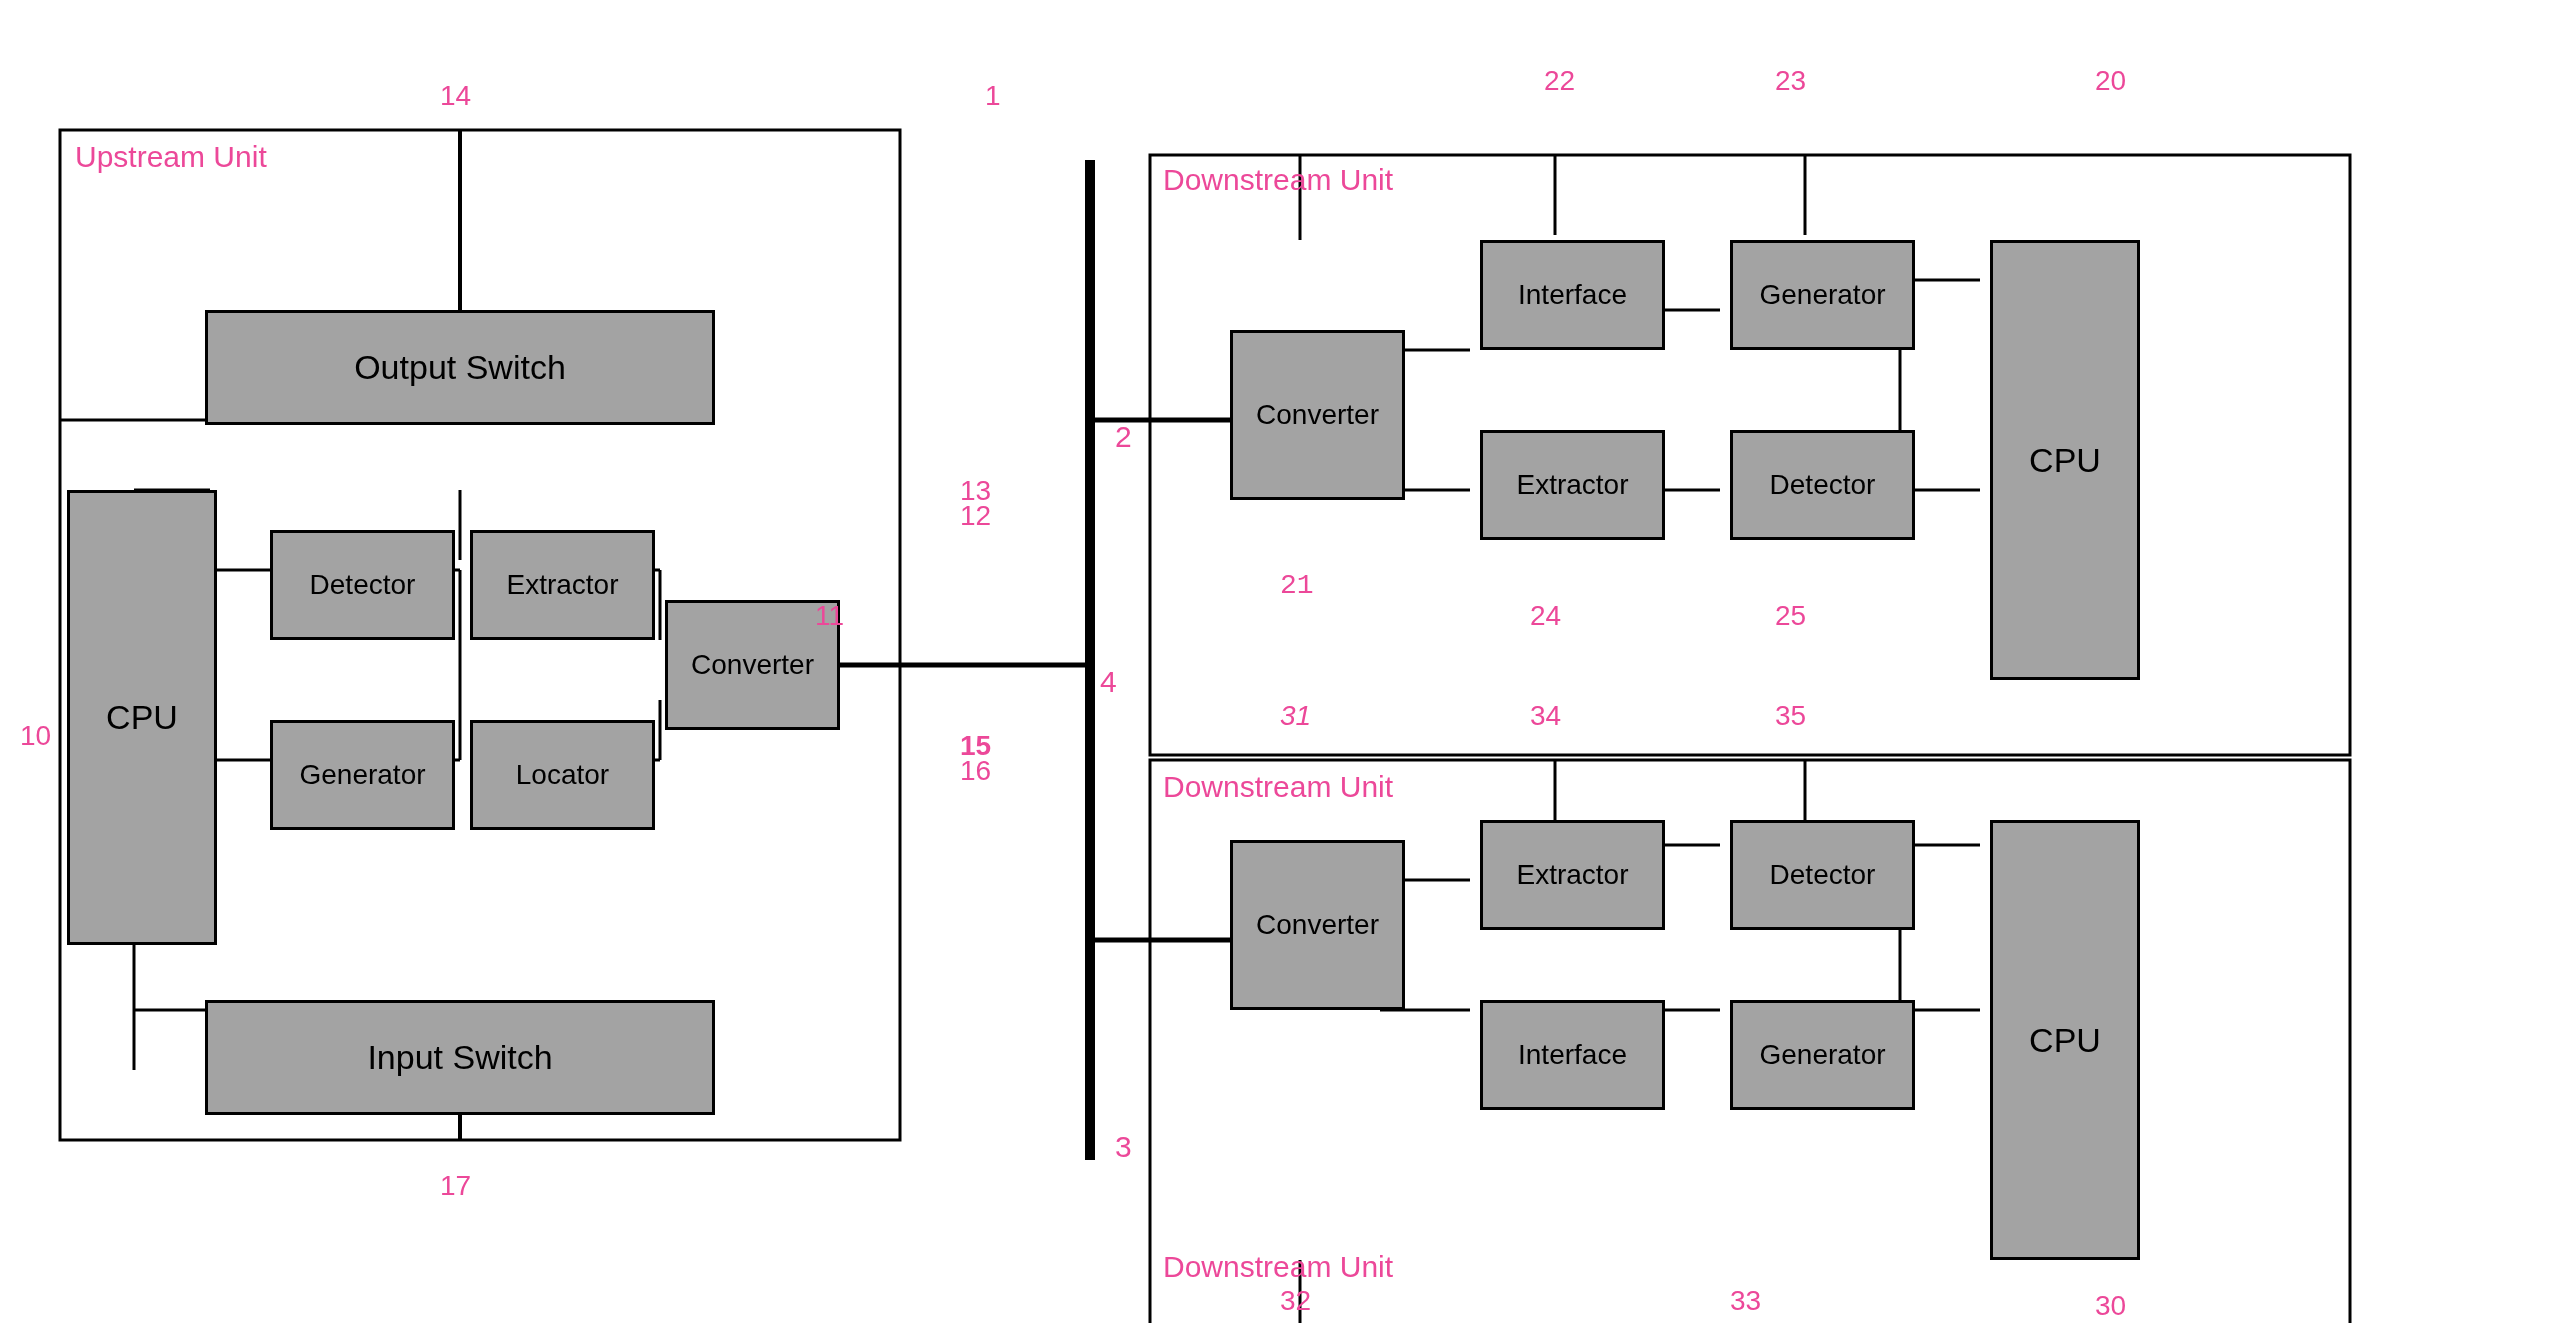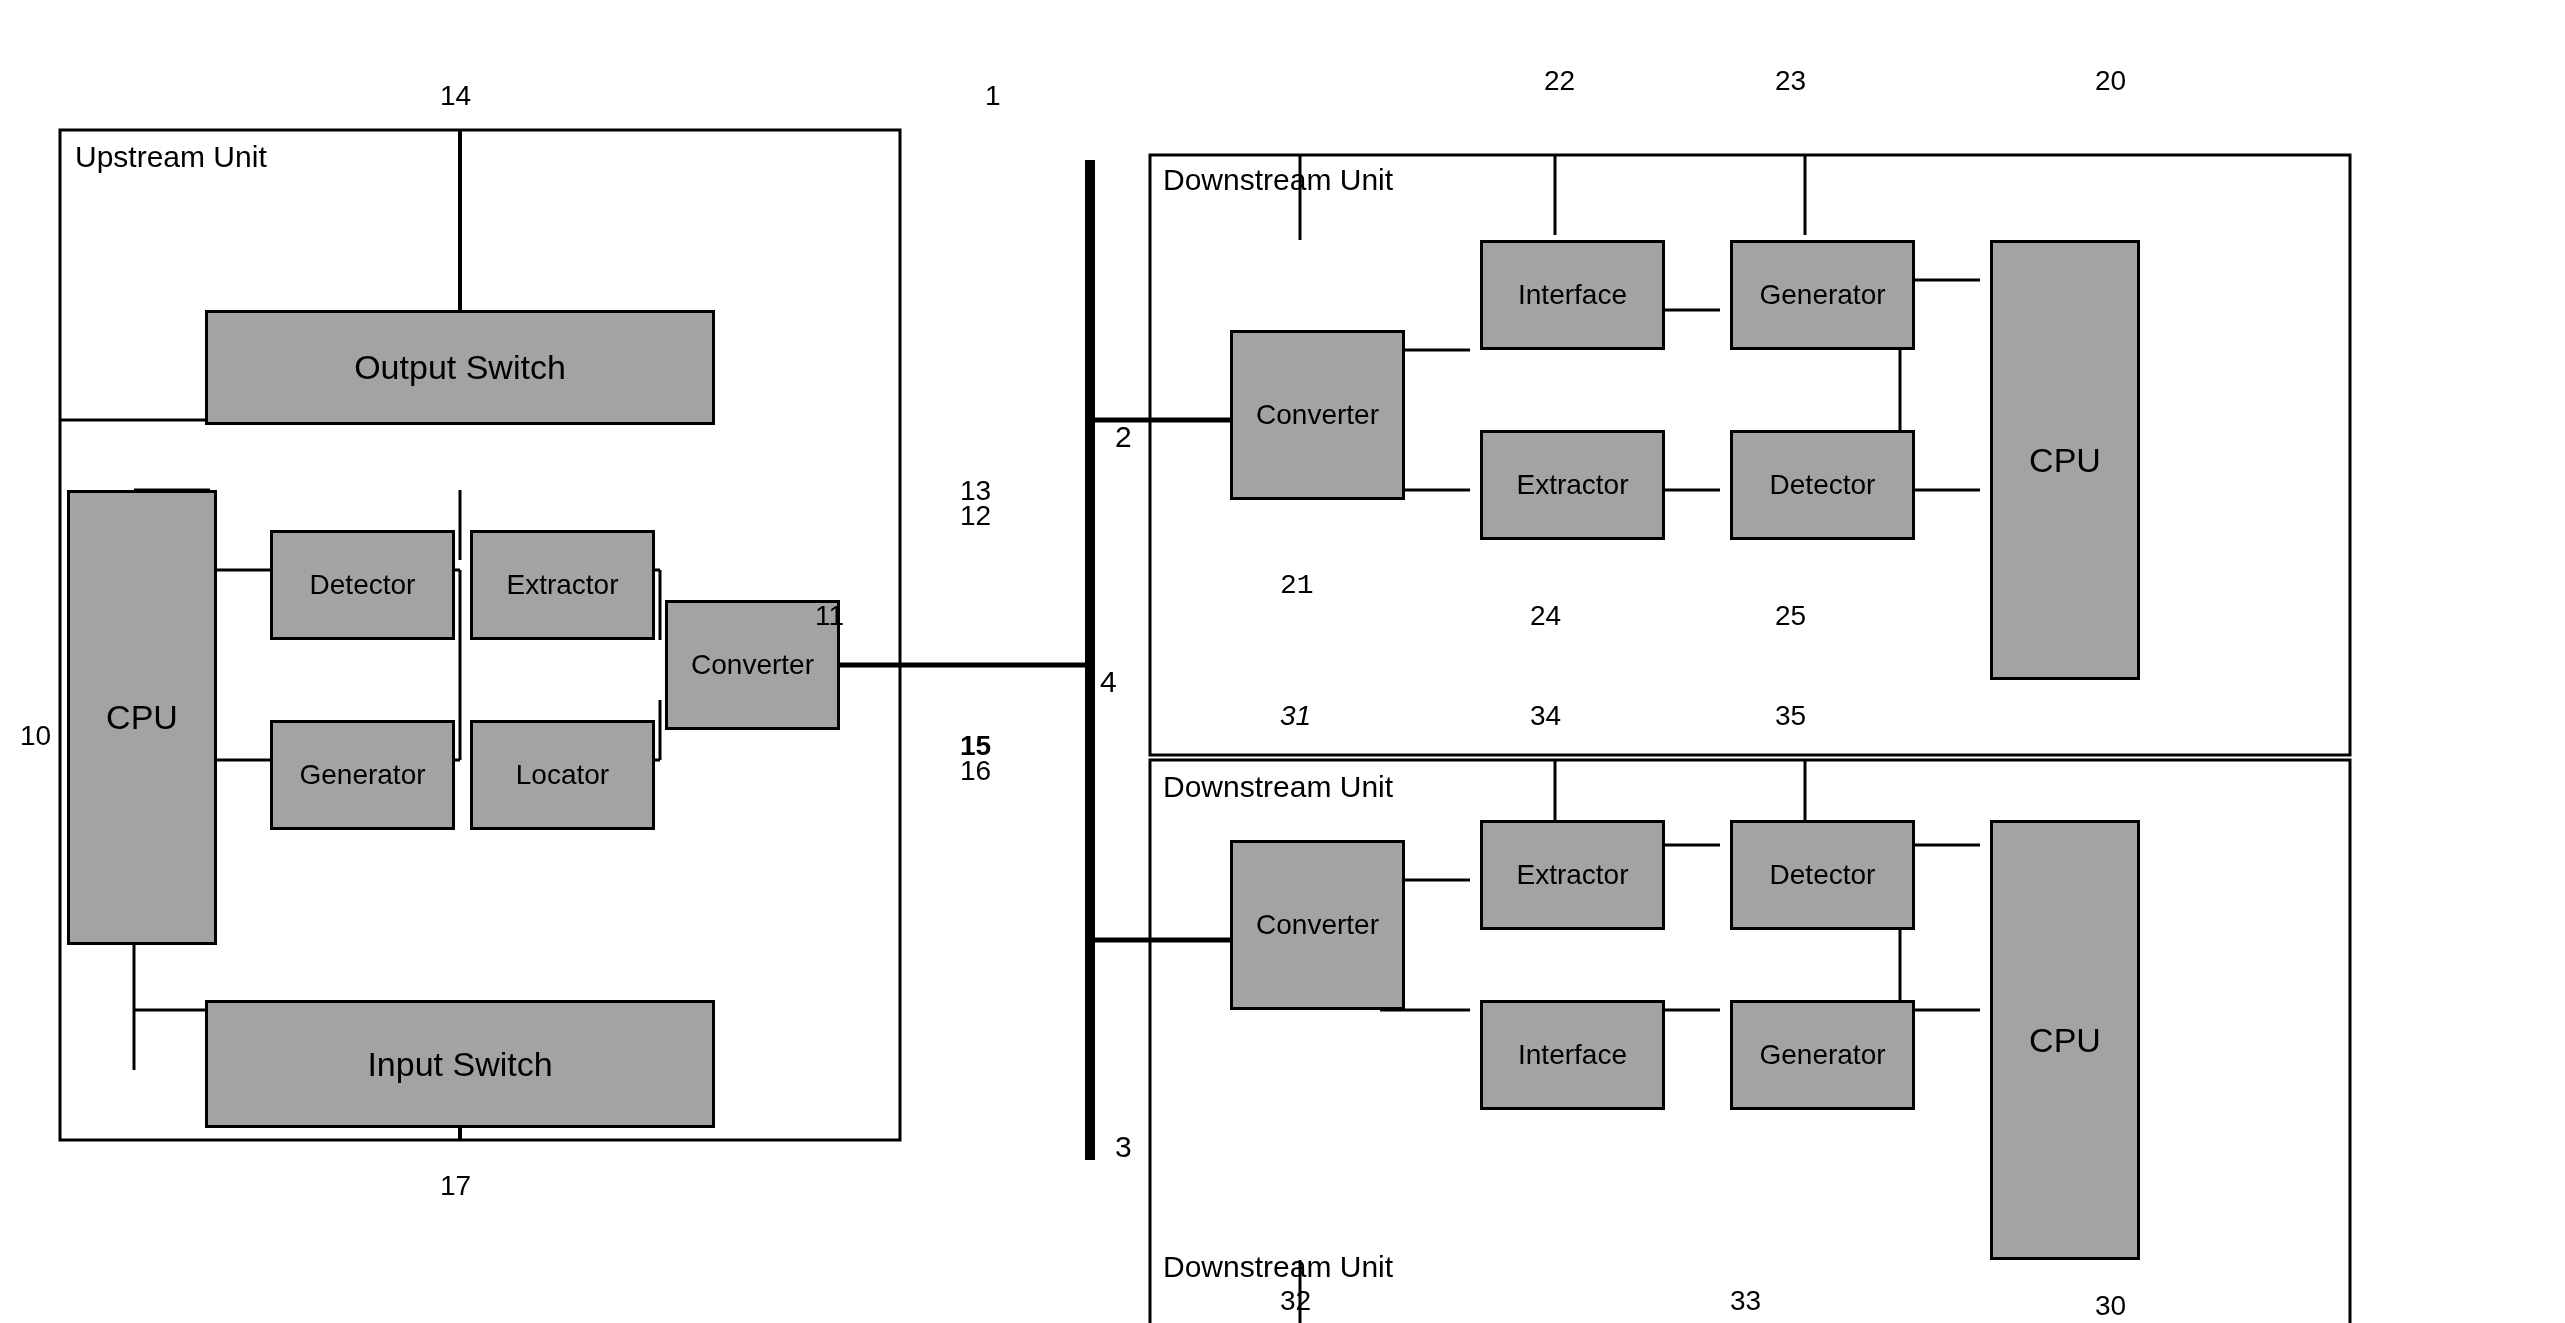--- a/index.html
+++ b/index.html
@@ -14,21 +14,21 @@
     .diagram {
       position: absolute;
       top: 0; left: 0;
       width: 2565px;
       height: 1323px;
     }
     .label {
       position: absolute;
       font-size: 28px;
       font-weight: normal;
-      color: #000000;
+      color: #ec4899;
     }
     .box {
       position: absolute;
       border: 3px solid #000;
       background: #a3a3a3;
       display: flex;
       align-items: center;
       justify-content: center;
       font-size: 30px;
       text-align: center;
@@ -141,21 +141,21 @@
   <div class="box" style="left:270px; top:530px; width:185px; height:110px; font-size:28px;">Detector</div>
 
   <div class="box" style="left:470px; top:530px; width:185px; height:110px; font-size:28px;">Extractor</div>
 
   <div class="box" style="left:270px; top:720px; width:185px; height:110px; font-size:28px;">Generator</div>
 
   <div class="box" style="left:470px; top:720px; width:185px; height:110px; font-size:28px;">Locator</div>
 
   <div class="box" style="left:665px; top:600px; width:175px; height:130px; font-size:28px;">Converter</div>
 
-  <div class="box" style="left:205px; top:1000px; width:510px; height:128px; font-size:34px;">Input Switch</div>
+  <div class="box" style="left:205px; top:1000px; width:510px; height:115px; font-size:34px;">Input Switch</div>
 
   <div class="label" style="top:80px; left:985px;">1</div>
   <div class="label" style="top:720px; left:20px;">10</div>
   <div class="label" style="top:600px; left:815px;">11</div>
   <div class="label" style="top:500px; left:960px;">12</div>
   <div class="label" style="top:475px; left:960px;">13</div>
   <div class="label" style="top:80px; left:440px;">14</div>
   <div class="label" style="top:730px; left:960px;font-weight:bold;">15</div>
   <div class="label" style="top:755px; left:960px;">16</div>
   <div class="label" style="top:1170px; left:440px;">17</div>

